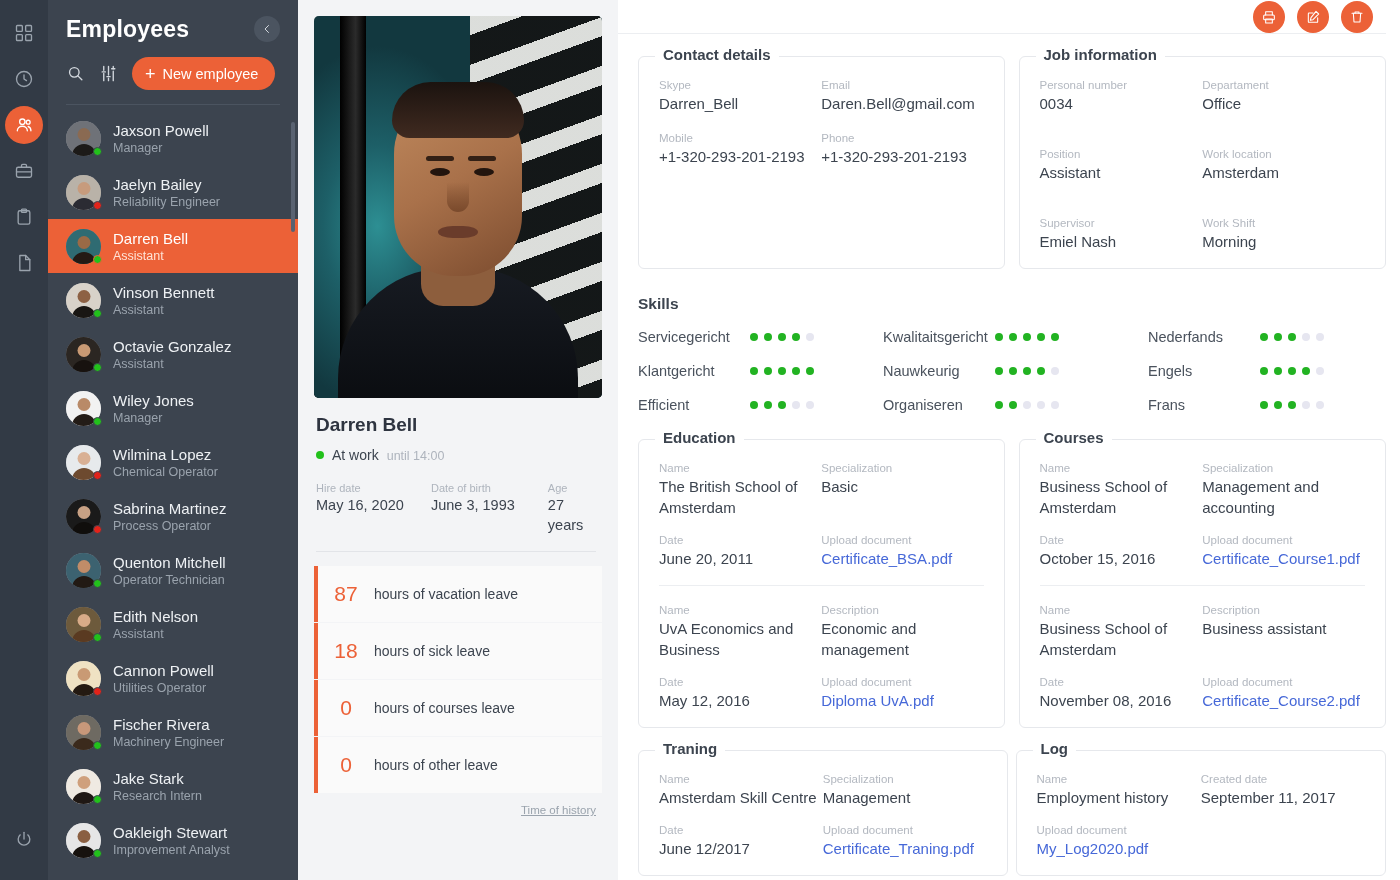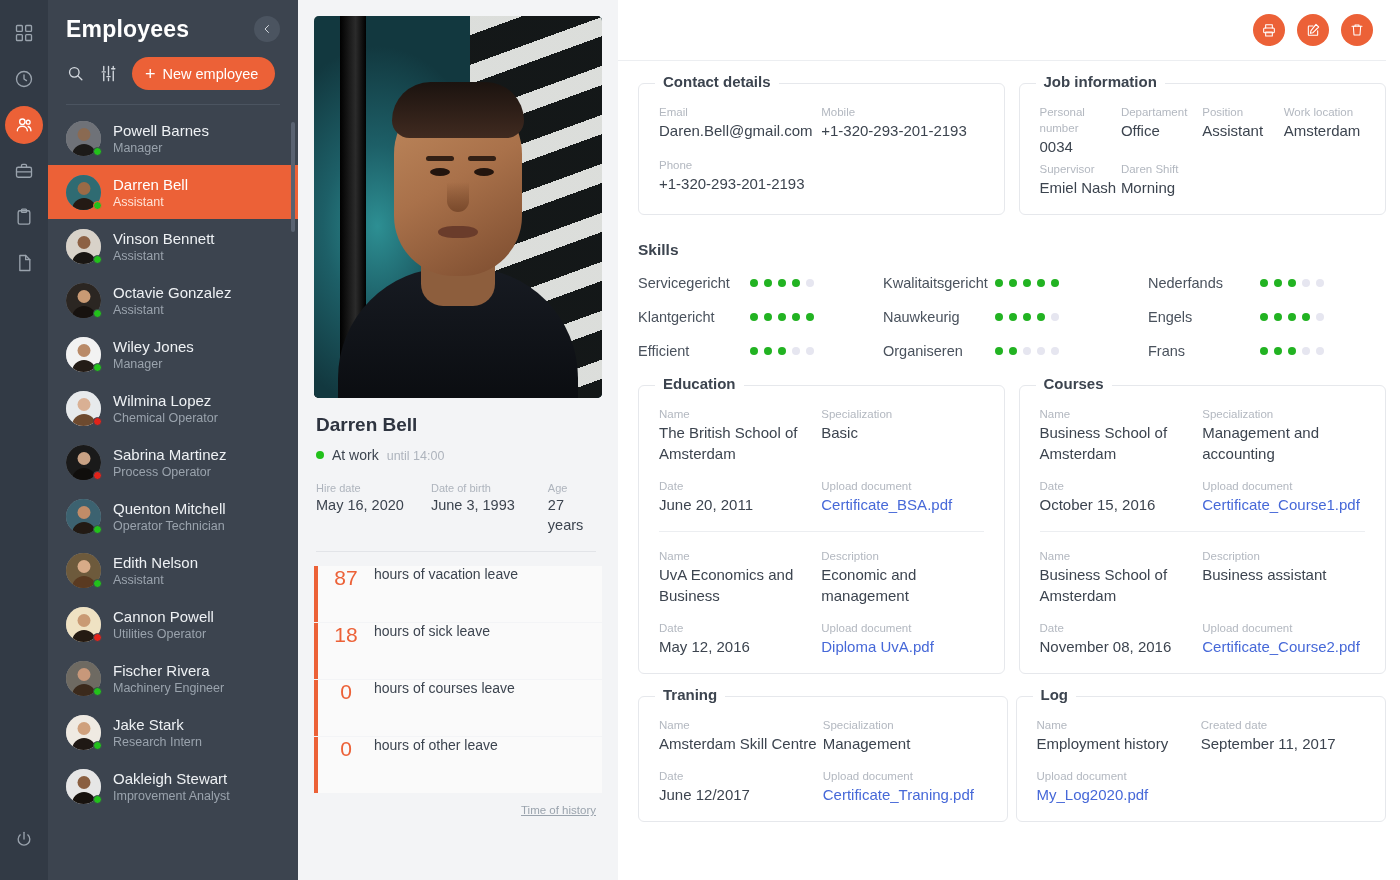--- a/index.html
+++ b/index.html
@@ -143,21 +143,21 @@
   .p-status .suntil { font-size: 12.5px; color: #aeb4bd; }
   .p-facts { display: flex; gap: 0; margin: 18px 0 0 2px; }
   .fact { }
   .fact.f1 { width: 118px; } .fact.f2 { width: 120px; }
   .f-lab { font-size: 11px; color: #aeb4bd; line-height: 14px; }
   .f-val { font-size: 14.5px; color: #3c444f; line-height: 20px; }
   .p-divider { height: 1px; background: #e2e4e8; margin: 16px 6px 0 2px; }
 
   .leave-list { margin-top: 14px; display: flex; flex-direction: column; gap: 1px; }
   .leave-row {
-    display: flex; background: #fafafa;
+    display: flex; align-items: center; background: #fafafa;
     border-left: 4px solid #ec6137; height: 56px; padding-left: 0;
   }
   .leave-num { width: 56px; text-align: center; color: #ec6137; font-size: 21px; }
   .leave-lab { color: #3c444f; font-size: 14px; }
   .time-history {
     align-self: flex-end; margin-top: 11px; margin-right: 6px;
     font-size: 11.5px; color: #9aa3ad; text-decoration: underline; cursor: pointer;
   }
 
   
@@ -176,21 +176,21 @@
     border: 1px solid #e6e8ec; border-radius: 6px; position: relative;
     padding: 20px 20px 16px 20px;
   }
   .fset > .legend {
     position: absolute; top: -11px; left: 16px; background: #fff; padding: 0 8px;
     font-size: 15px; color: #3c444f; font-weight: bold;
   }
   .fset.contact { width: 370px; }
   .fset.job { width: 371px; }
   .grid2 { display: grid; grid-template-columns: 1fr 1fr; row-gap: 16px; }
-  .grid3 { display: grid; grid-template-columns: 1fr 1fr 1fr 1fr; row-gap: 4px; }
+  .grid3 { display: grid; grid-template-columns: 1fr 1fr; row-gap: 32px; }
   .field .lab { font-size: 11.5px; color: #b3b8c0; line-height: 16px; }
   .field .val { font-size: 15px; color: #3c444f; line-height: 21px; }
   .field .val.link { color: #4668d8; cursor: pointer; }
 
   .skills-wrap { padding: 26px 0 0 20px; }
   .skills-title { font-size: 15.5px; color: #3c444f; font-weight: bold; margin-bottom: 16px; }
   .skills-grid { display: grid; grid-template-columns: 245px 265px auto; row-gap: 18px; }
   .skill { display: flex; align-items: center; }
   .skill .sname { font-size: 14.5px; color: #4a525d; width: 112px; flex: 0 0 112px; }
   .dots { display: flex; gap: 6px; align-items: center; }
@@ -290,22 +290,36 @@
         <div class="emp-row">
           <div class="avatar-wrap">
             <div class="avatar">
               <div class="a-bg" style="background:#6f7278"></div>
               <div class="a-head" style="background:#8a6a52"></div>
               <div class="a-body" style="background:#1c1a18"></div>
             </div>
             <span class="status-dot online"></span>
           </div>
           <div class="emp-text">
-            <div class="emp-name">Powell Barnes</div>
+            <div class="emp-name">Jaxson Powell</div>
             <div class="emp-role">Manager</div>
+          </div>
+        </div>
+        <div class="emp-row">
+          <div class="avatar-wrap">
+            <div class="avatar">
+              <div class="a-bg" style="background:#b9b2a8"></div>
+              <div class="a-head" style="background:#c79b7d"></div>
+              <div class="a-body" style="background:#2b2b33"></div>
+            </div>
+            <span class="status-dot offline"></span>
+          </div>
+          <div class="emp-text">
+            <div class="emp-name">Jaelyn Bailey</div>
+            <div class="emp-role">Reliability Engineer</div>
           </div>
         </div>
         <div class="emp-row selected">
           <div class="avatar-wrap">
             <div class="avatar">
               <div class="a-bg" style="background:#2f6b72"></div>
               <div class="a-head" style="background:#9a6a46"></div>
               <div class="a-body" style="background:#241a14"></div>
             </div>
             <span class="status-dot online"></span>
@@ -554,20 +568,24 @@
           </svg>
       </button>
     </div>
     <div class="main-sep"></div>
 
     <div class="row2">
       <fieldset-like class="fset contact">
         <div class="legend">Contact details</div>
         <div class="grid2" id="contact-grid">
             <div class="field">
+              <div class="lab">Skype</div>
+              <div class="val">Darren_Bell</div>
+            </div>
+            <div class="field">
               <div class="lab">Email</div>
               <div class="val">Daren.Bell@gmail.com</div>
             </div>
             <div class="field">
               <div class="lab">Mobile</div>
               <div class="val">+1-320-293-201-2193</div>
             </div>
             <div class="field">
               <div class="lab">Phone</div>
               <div class="val">+1-320-293-201-2193</div>
@@ -591,21 +609,21 @@
             </div>
             <div class="field">
               <div class="lab">Work location</div>
               <div class="val">Amsterdam</div>
             </div>
             <div class="field">
               <div class="lab">Supervisor</div>
               <div class="val">Emiel Nash</div>
             </div>
             <div class="field">
-              <div class="lab">Daren Shift</div>
+              <div class="lab">Work Shift</div>
               <div class="val">Morning</div>
             </div>
           </div>
       </fieldset-like>
     </div>
 
     <div class="skills-wrap">
       <div class="skills-title">Skills</div>
       <div class="skills-grid" id="skills-grid">
           <div class="skill">

